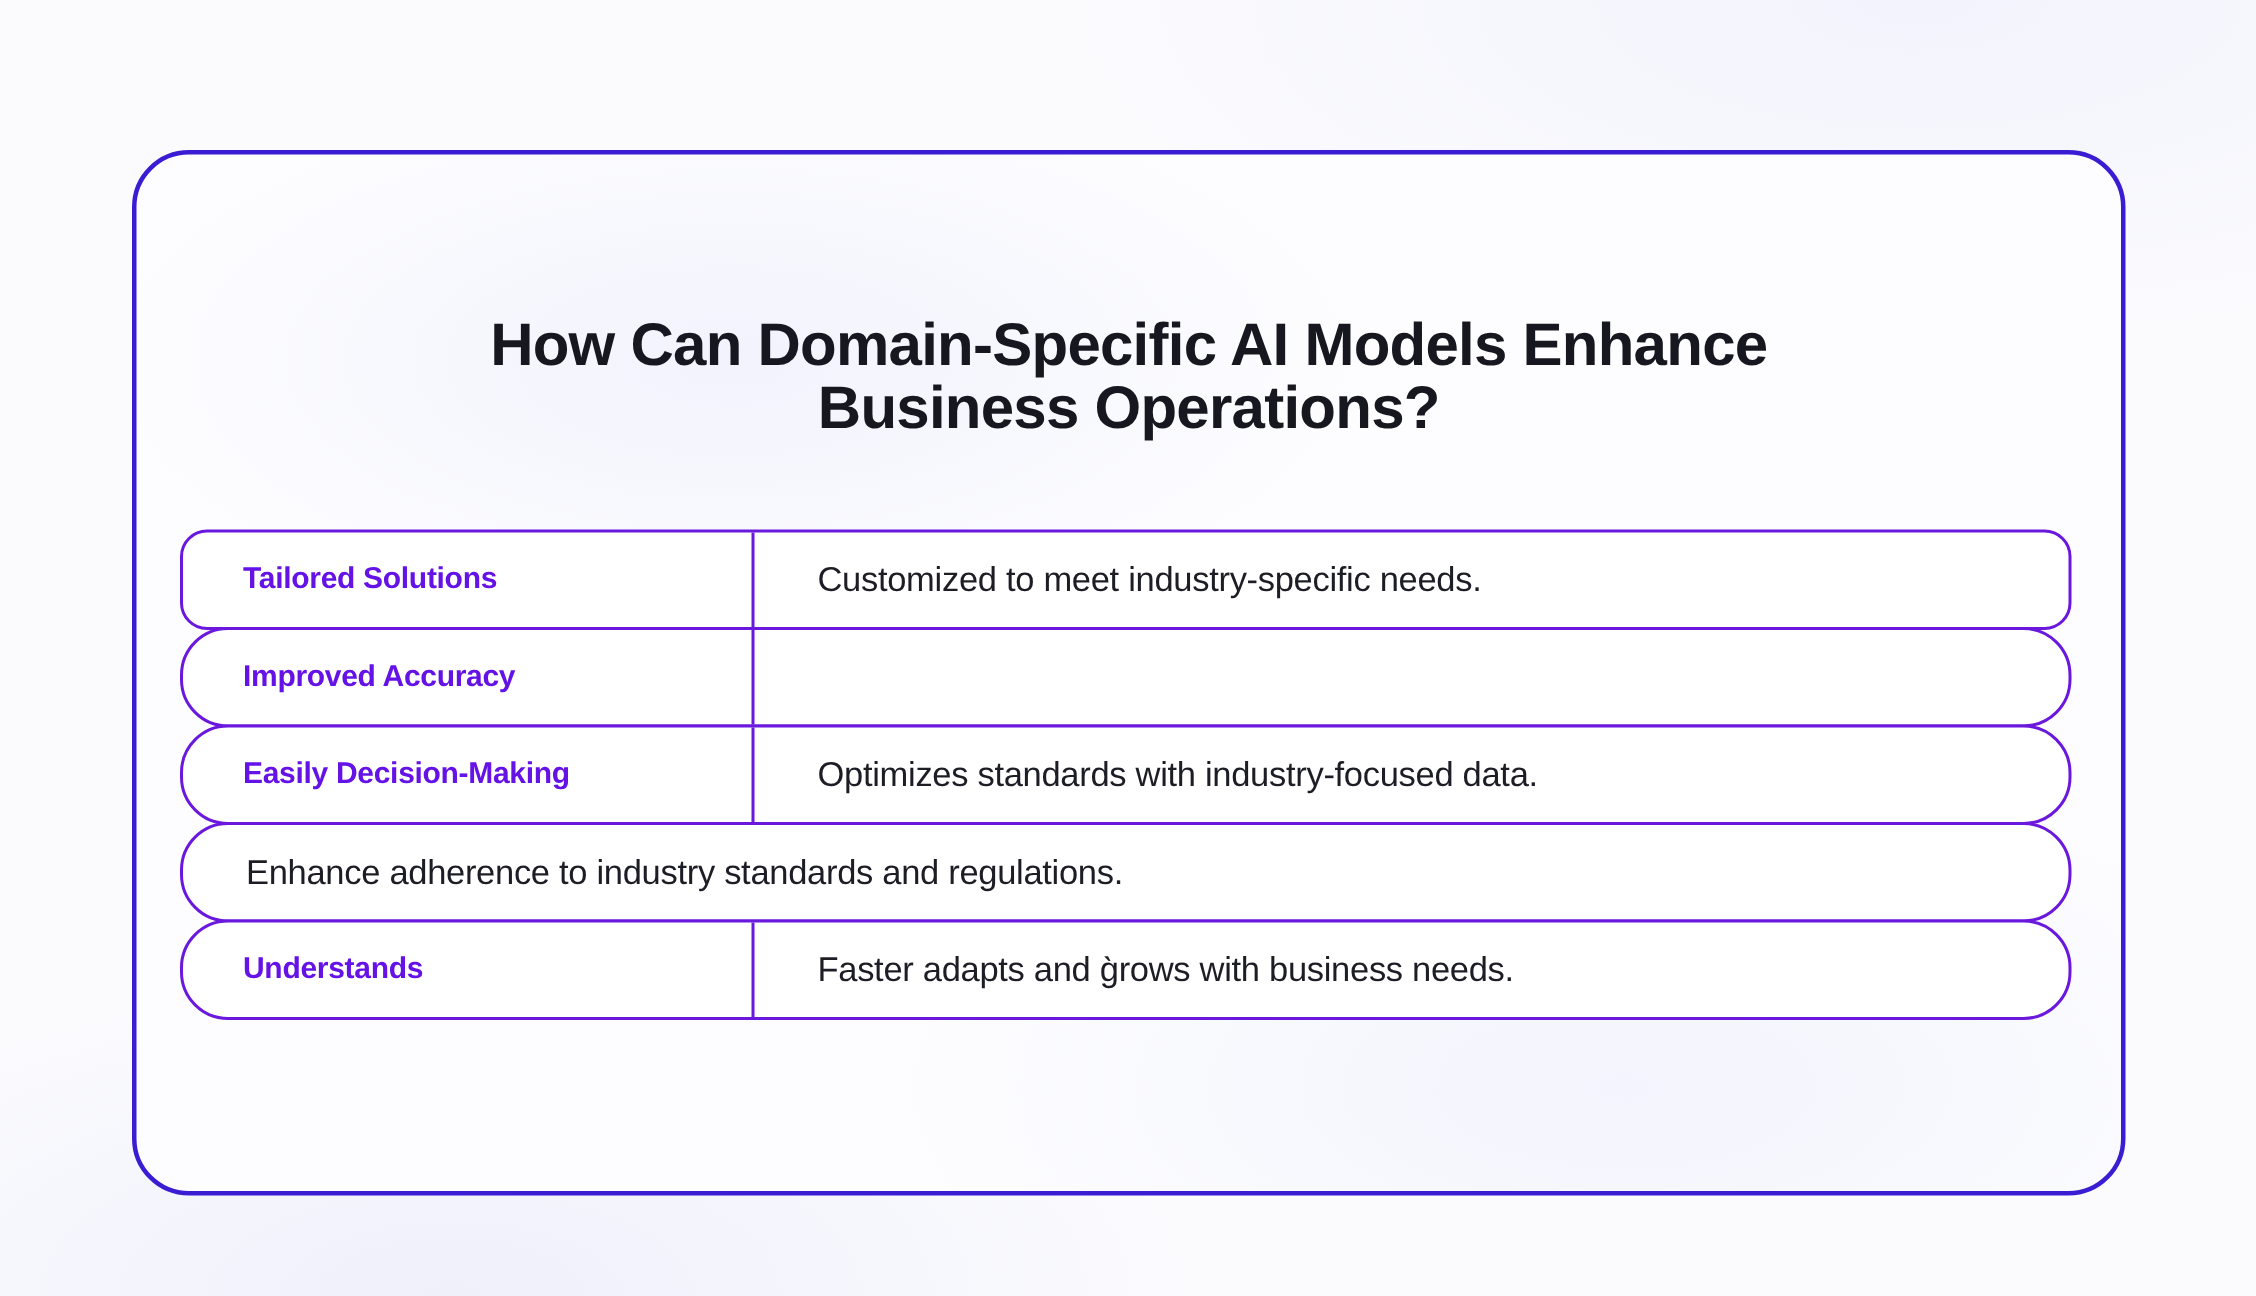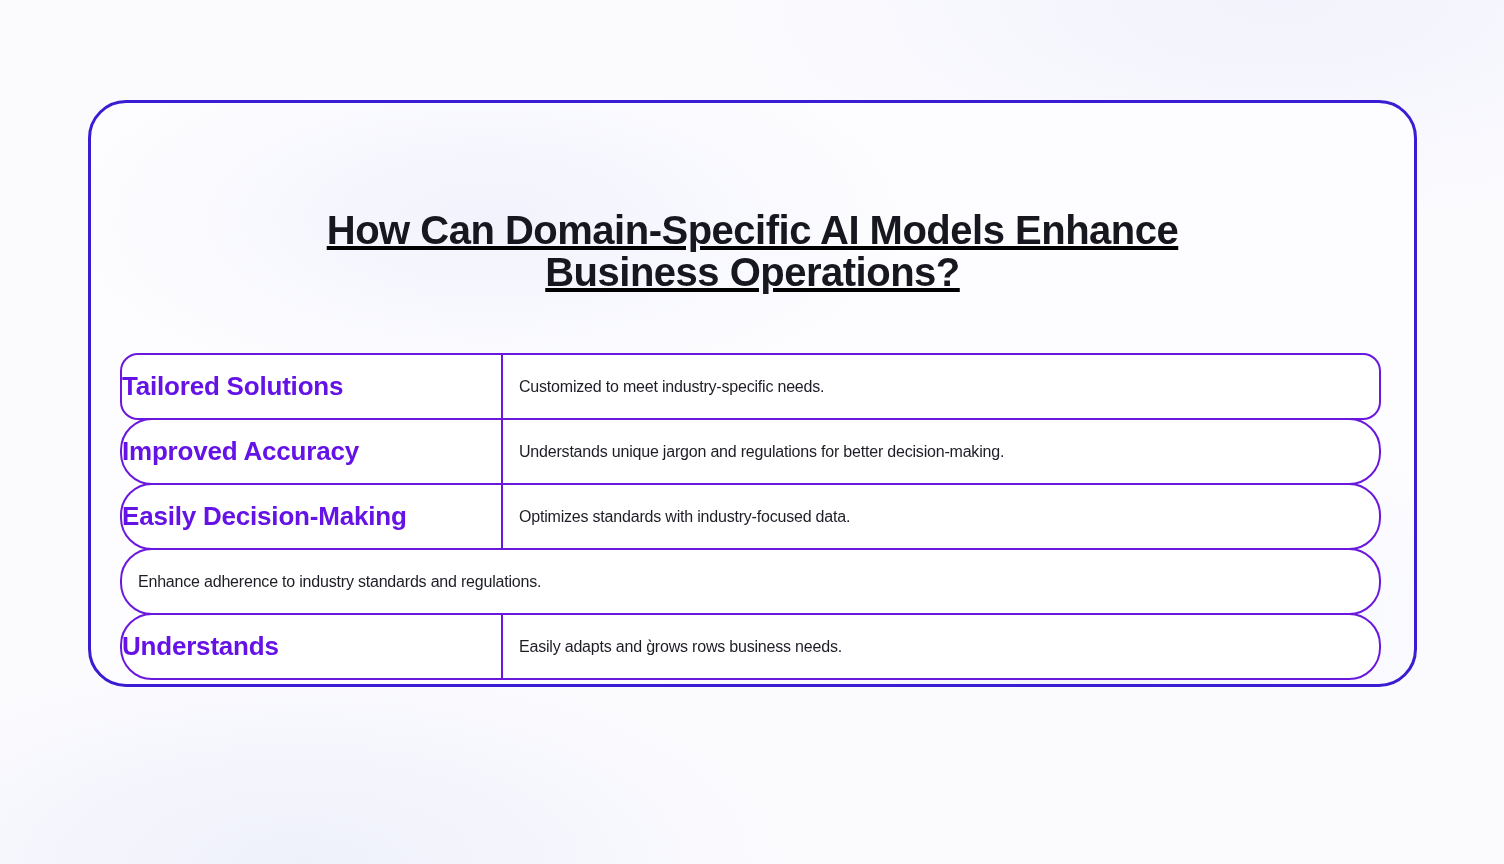--- a/index.html
+++ b/index.html
@@ -18,28 +18,27 @@
     background:
       radial-gradient(700px 300px at 20% 100%, rgba(228,231,248,.55), rgba(228,231,248,0) 70%),
       radial-gradient(800px 320px at 85% 0%, rgba(233,235,250,.5), rgba(233,235,250,0) 70%),
       var(--page_bg);
     position:relative;
     overflow:hidden;
   }
   .card{
     position:absolute;
     left:88px; top:100px;
-    width:1329px; height:587px;
+    width:1329px; height:697px;
     border:3px solid var(--card_border);
     border-radius:38px;
     background:
       radial-gradient(600px 260px at 30% 20%, rgba(232,234,250,.55), rgba(232,234,250,0) 70%),
       radial-gradient(700px 300px at 75% 90%, rgba(236,238,251,.6), rgba(236,238,251,0) 70%),
       var(--card_bg);
-    text-decoration: underline;
   }
   .title{
     margin:106px auto 0;
     max-width:1010px;
     text-align:center;
     font-size:40px;
     line-height:1.05;
     font-weight:bold;
     color:var(--title_text);
     letter-spacing:-0.5px;
@@ -55,63 +54,63 @@
     height:67px;
     border:2px solid var(--row_border);
     border-radius:18px;
     background:#ffffff;
   }
   .row + .row{ margin-top:-2px;border-radius:32px; }
   .cell-label{
     flex:0 0 381px;
     display:flex;
     align-items:center;
+    padding-left:40px;
     border-right:2px solid var(--row_border);
-    font-size:26px;
+    font-size:20px;
     font-weight:bold;
     color:var(--label_text);
     letter-spacing:-0.2px;
   }
   .cell-desc{
     flex:1;
     display:flex;
     align-items:center;
-    padding-left:16px;
+    padding-left:42px;
     padding-right:16px;
-    font-size:16px;
+    font-size:23px;
     color:var(--body_text);
     letter-spacing:-0.2px;
   }
 </style>
 </head>
 <body>
 
 <div class="card">
   <h1 class="title">How Can Domain-Specific AI Models Enhance Business Operations?</h1>
 
   <div class="table">
 
     <div class="row">
       <div class="cell-label">Tailored Solutions</div>
       <div class="cell-desc">Customized to meet industry-specific needs.</div>
     </div>
 
     <div class="row">
       <div class="cell-label">Improved Accuracy</div>
-      <div class="cell-desc">Understands unique jargon and regulations for better decision-making.</div>
     </div>
 
     <div class="row">
       <div class="cell-label">Easily Decision-Making</div>
       <div class="cell-desc">Optimizes standards with industry-focused data.</div>
     </div>
 
     <div class="row">
       <div class="cell-desc">Enhance adherence to industry standards and regulations.</div>
     </div>
 
     <div class="row">
       <div class="cell-label">Understands</div>
-      <div class="cell-desc">Easily adapts and g̀rows rows business needs.</div>
+      <div class="cell-desc">Faster adapts and g̀rows with business needs.</div>
     </div>
 
   </div>
 </div>
 
 </body></html>

